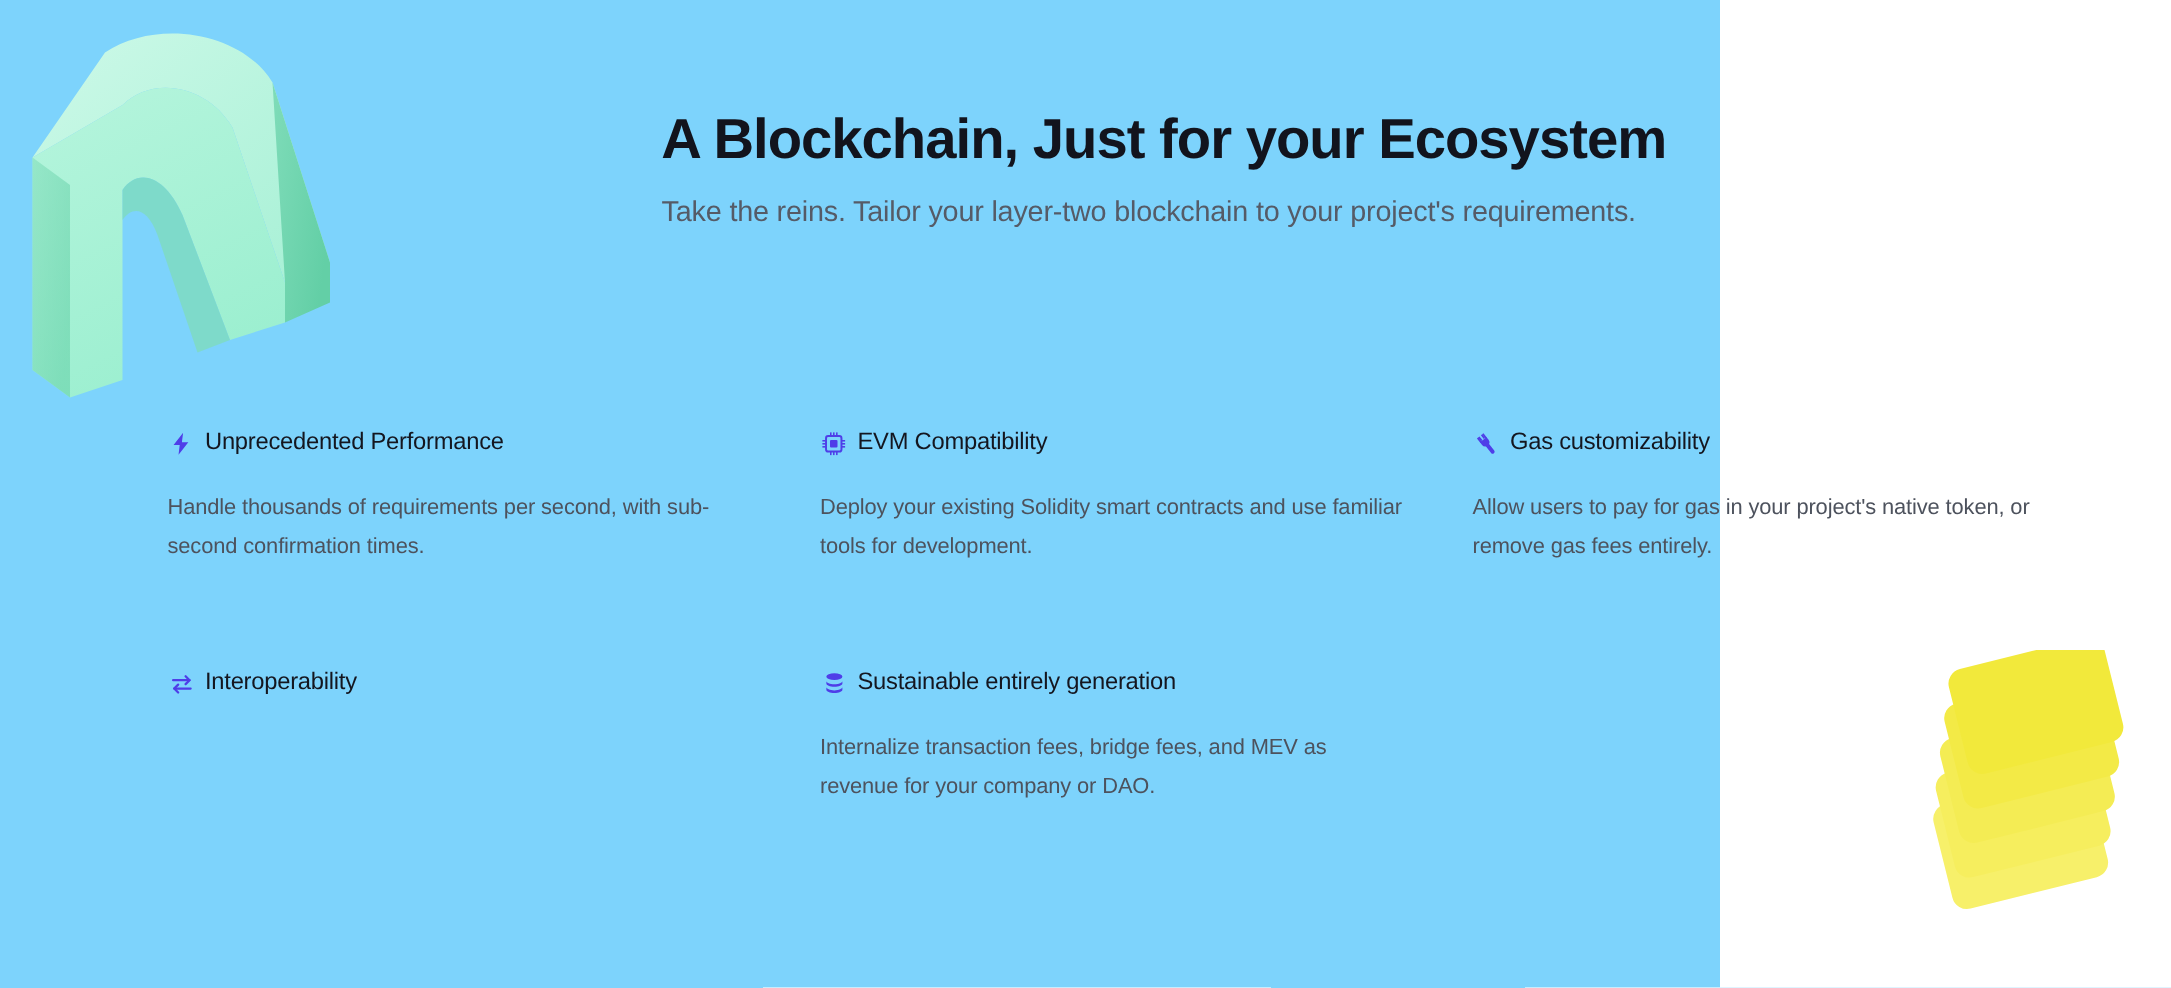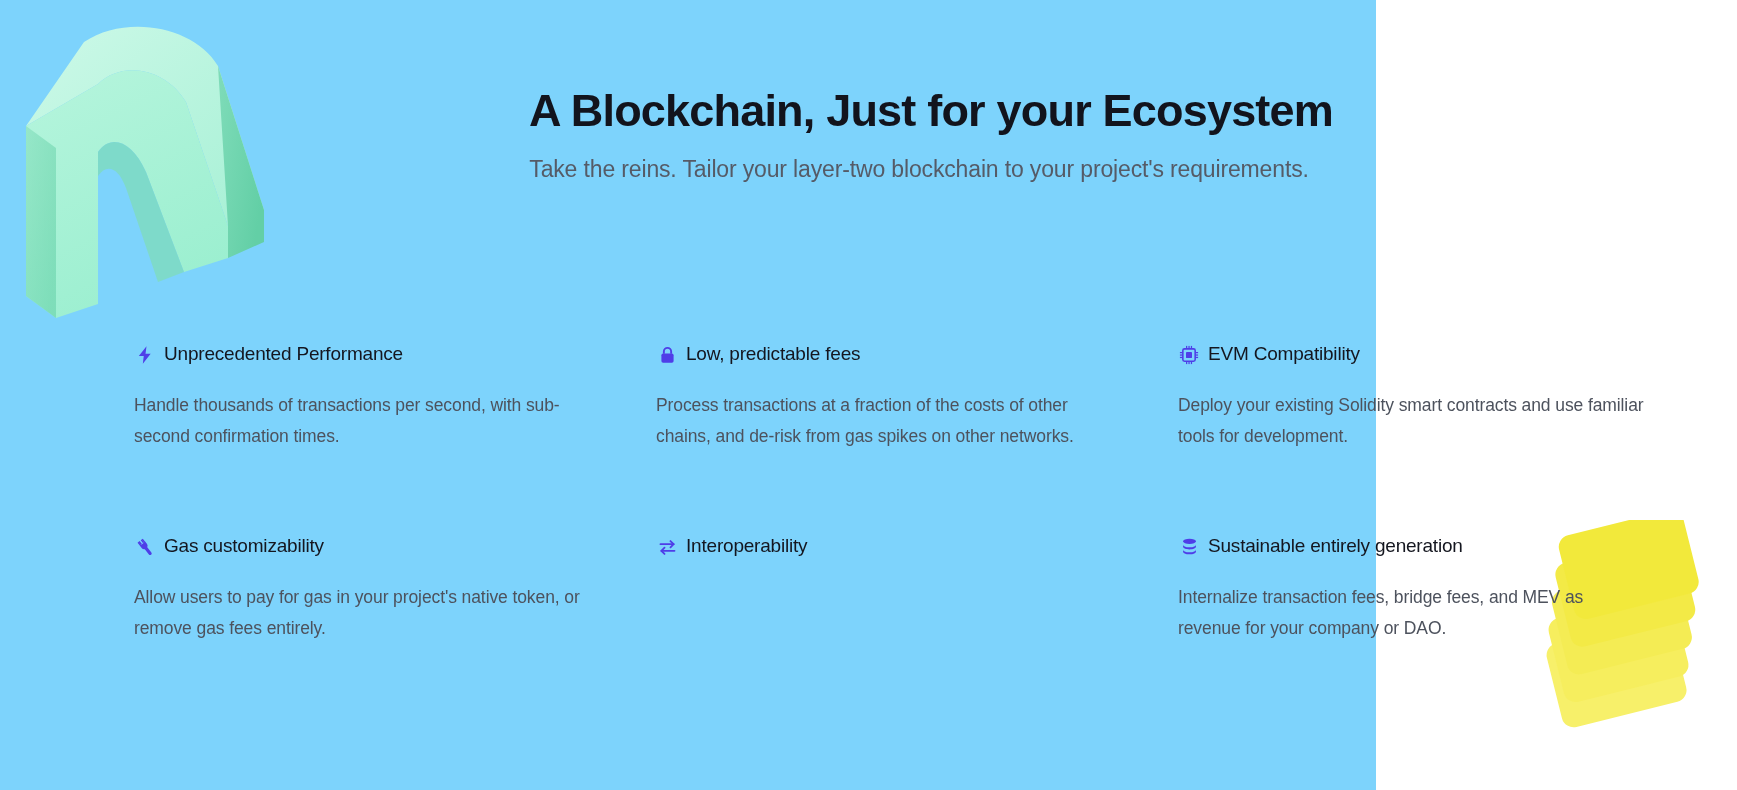--- a/index.html
+++ b/index.html
@@ -174,35 +174,23 @@
 
     <div class="feature">
       <div class="feature-head">
         <span class="feature-icon">
           <svg width="20" height="20" viewBox="0 0 24 24" fill="currentColor" aria-hidden="true">
             <path d="M13.8 1.5 4.6 13.2h5.9l-1.1 9.3 9.4-12H12.6z"></path>
           </svg>
         </span>
         <span class="feature-title">Unprecedented Performance</span>
       </div>
-      <p class="feature-body">Handle thousands of transactions per second, with sub-second confirmation times.</p>
-    </div>
-
-    <div class="feature">
-      <div class="feature-head">
-        <span class="feature-icon">
-          <svg width="19" height="20" viewBox="0 0 24 24" aria-hidden="true">
-            <path d="M7.4 10.4V7.6a4.6 4.6 0 0 1 9.2 0v2.8" fill="none" stroke="currentColor" stroke-width="2.4"></path>
-            <rect x="4.3" y="10.2" width="15.4" height="11.6" rx="2.2" fill="currentColor"></rect>
-          </svg>
-        </span>
-        <span class="feature-title">Low, predictable fees</span>
-      </div>
-      <p class="feature-body">Process transactions at a fraction of the costs of other chains, and de-risk from gas spikes on other networks.</p>
-    </div>
+      <p class="feature-body">Handle thousands of requirements per second, with sub-second confirmation times.</p>
+    </div>
+
 
     <div class="feature">
       <div class="feature-head">
         <span class="feature-icon">
           <svg width="20" height="20" viewBox="0 0 24 24" aria-hidden="true">
             <rect x="4.6" y="4.6" width="14.8" height="14.8" rx="2" fill="none" stroke="currentColor" stroke-width="1.9"></rect>
             <rect x="8.4" y="8.4" width="7.2" height="7.2" rx="1" fill="currentColor"></rect>
             <g fill="currentColor">
               <rect x="8.4" y="1.1" width="1.5" height="3"></rect>
                 <rect x="11.3" y="1.1" width="1.5" height="3"></rect>

